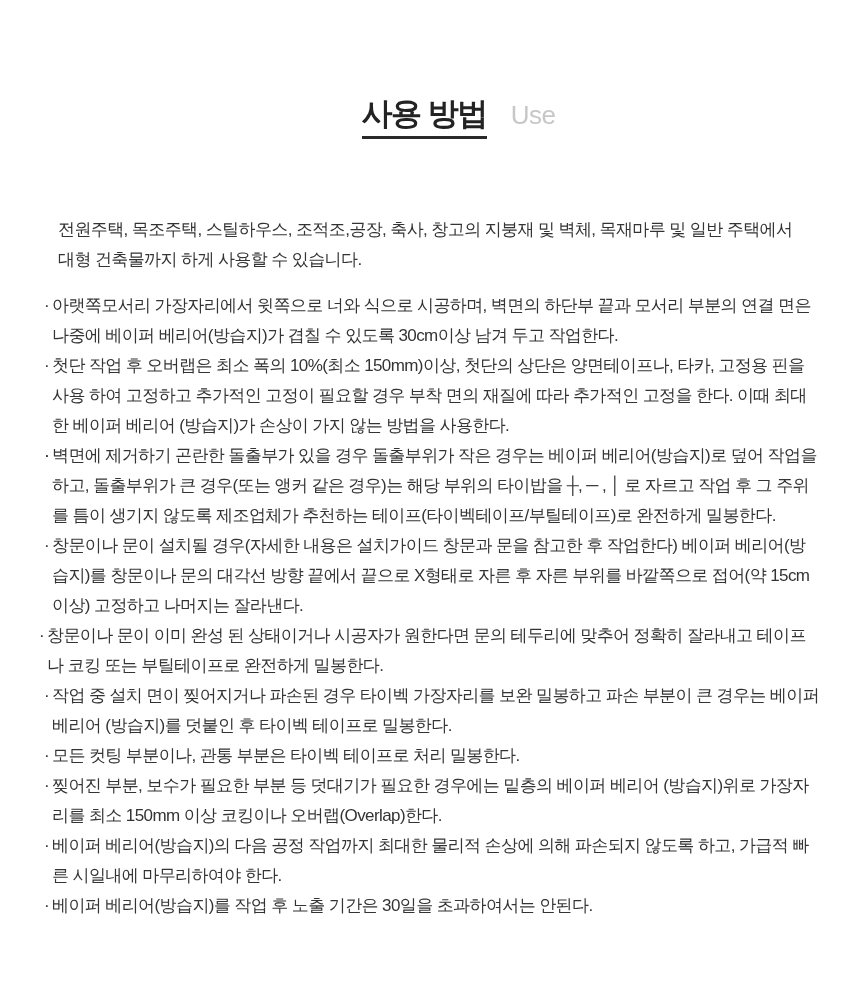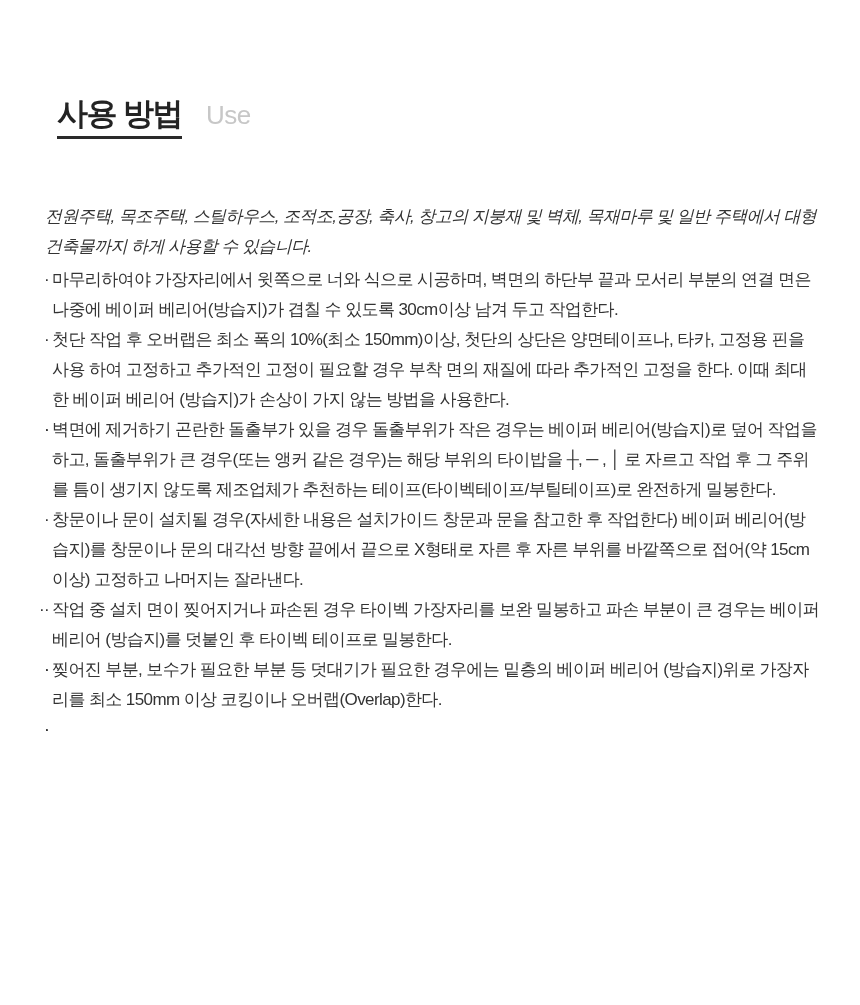--- a/index.html
+++ b/index.html
@@ -13,20 +13,21 @@
   }
   .page {
     width: 860px;
     height: 1005px;
     background: #ffffff;
     position: relative;
   }
   .header {
     padding: 74px 0 0 57px;
     white-space: nowrap;
+    text-align: center;
   }
   .title-ko {
     display: inline-block;
     font-size: 31px;
     font-weight: 700;
     color: #232323;
     letter-spacing: -1.5px;
     border-bottom: 3px solid #2a2a2a;
     padding-bottom: 3px;
     line-height: 1.2;
@@ -41,22 +42,21 @@
     vertical-align: baseline;
   }
   .content {
     padding: 39px 40px 0 42px;
     font-size: 17px;
     line-height: 30px;
     color: #333333;
     letter-spacing: -0.6px;
   }
   .intro {
-    margin: 3px;
-    font-style: italic;
+    margin: 16px;
   }
   ul.bullets {
     list-style: none;
     margin: 0;
     padding: 0;
   }
   ul.bullets li {
     position: relative;
     padding-left: 10px;
     margin: 0;
@@ -81,53 +81,57 @@
     <span class="title-en">Use</span>
   </h1>
 
   <div class="content">
 
     <p class="intro">전원주택, 목조주택, 스틸하우스, 조적조,공장, 축사, 창고의 지붕재 및 벽체, 목재마루 및 일반 주택에서 대형 건축물까지 하게 사용할 수 있습니다.</p>
 
     <ul class="bullets">
       <li>
         <span class="marker">·</span>
-        <span>마무리하여야 가장자리에서 윗쪽으로 너와 식으로 시공하며, 벽면의 하단부 끝과 모서리 부분의 연결 면은 나중에 베이퍼 베리어(방습지)가 겹칠 수 있도록 30cm이상 남겨 두고 작업한다.</span>
+        <span>아랫쪽모서리 가장자리에서 윗쪽으로 너와 식으로 시공하며, 벽면의 하단부 끝과 모서리 부분의 연결 면은 나중에 베이퍼 베리어(방습지)가 겹칠 수 있도록 30cm이상 남겨 두고 작업한다.</span>
       </li>
       <li>
         <span class="marker">·</span>
         <span>첫단 작업 후 오버랩은 최소 폭의 10%(최소 150mm)이상, 첫단의 상단은 양면테이프나, 타카, 고정용 핀을 사용 하여 고정하고 추가적인 고정이 필요할 경우 부착 면의 재질에 따라 추가적인 고정을 한다. 이때 최대한 베이퍼 베리어 (방습지)가 손상이 가지 않는 방법을 사용한다.</span>
       </li>
       <li>
         <span class="marker">·</span>
       </li>
       <li>
         <span class="marker">·</span>
         <span>벽면에 제거하기 곤란한 돌출부가 있을 경우 돌출부위가 작은 경우는 베이퍼 베리어(방습지)로 덮어 작업을 하고, 돌출부위가 큰 경우(또는 앵커 같은 경우)는 해당 부위의 타이밥을 ┼, ─ , │ 로 자르고 작업 후 그 주위를 틈이 생기지 않도록 제조업체가 추천하는 테이프(타이벡테이프/부틸테이프)로 완전하게 밀봉한다.</span>
       </li>
       <li>
         <span class="marker">·</span>
         <span>창문이나 문이 설치될 경우(자세한 내용은 설치가이드 창문과 문을 참고한 후 작업한다) 베이퍼 베리어(방습지)를 창문이나 문의 대각선 방향 끝에서 끝으로 X형태로 자른 후 자른 부위를 바깥쪽으로 접어(약 15cm 이상) 고정하고 나머지는 잘라낸다.</span>
       </li>
       <li class="shift-left">
         <span class="marker">·</span>
+        <span>창문이나 문이 이미 완성 된 상태이거나 시공자가 원한다면 문의 테두리에 맞추어 정확히 잘라내고 테이프나 코킹 또는 부틸테이프로 완전하게 밀봉한다.</span>
       </li>
       <li>
         <span class="marker">·</span>
         <span>작업 중 설치 면이 찢어지거나 파손된 경우 타이벡 가장자리를 보완 밀봉하고 파손 부분이 큰 경우는 베이퍼 베리어 (방습지)를 덧붙인 후 타이벡 테이프로 밀봉한다.</span>
       </li>
       <li>
         <span class="marker">·</span>
+        <span>모든 컷팅 부분이나, 관통 부분은 타이벡 테이프로 처리 밀봉한다.</span>
       </li>
       <li>
         <span class="marker">·</span>
         <span>찢어진 부분, 보수가 필요한 부분 등 덧대기가 필요한 경우에는 밑층의 베이퍼 베리어 (방습지)위로 가장자리를 최소 150mm 이상 코킹이나 오버랩(Overlap)한다.</span>
       </li>
       <li>
         <span class="marker">·</span>
+        <span>베이퍼 베리어(방습지)의 다음 공정 작업까지 최대한 물리적 손상에 의해 파손되지 않도록 하고, 가급적 빠른 시일내에 마무리하여야 한다.</span>
       </li>
       <li>
         <span class="marker">·</span>
+        <span>베이퍼 베리어(방습지)를 작업 후 노출 기간은 30일을 초과하여서는 안된다.</span>
       </li>
     </ul>
 
   </div>
 </div>
 
 </body></html>

